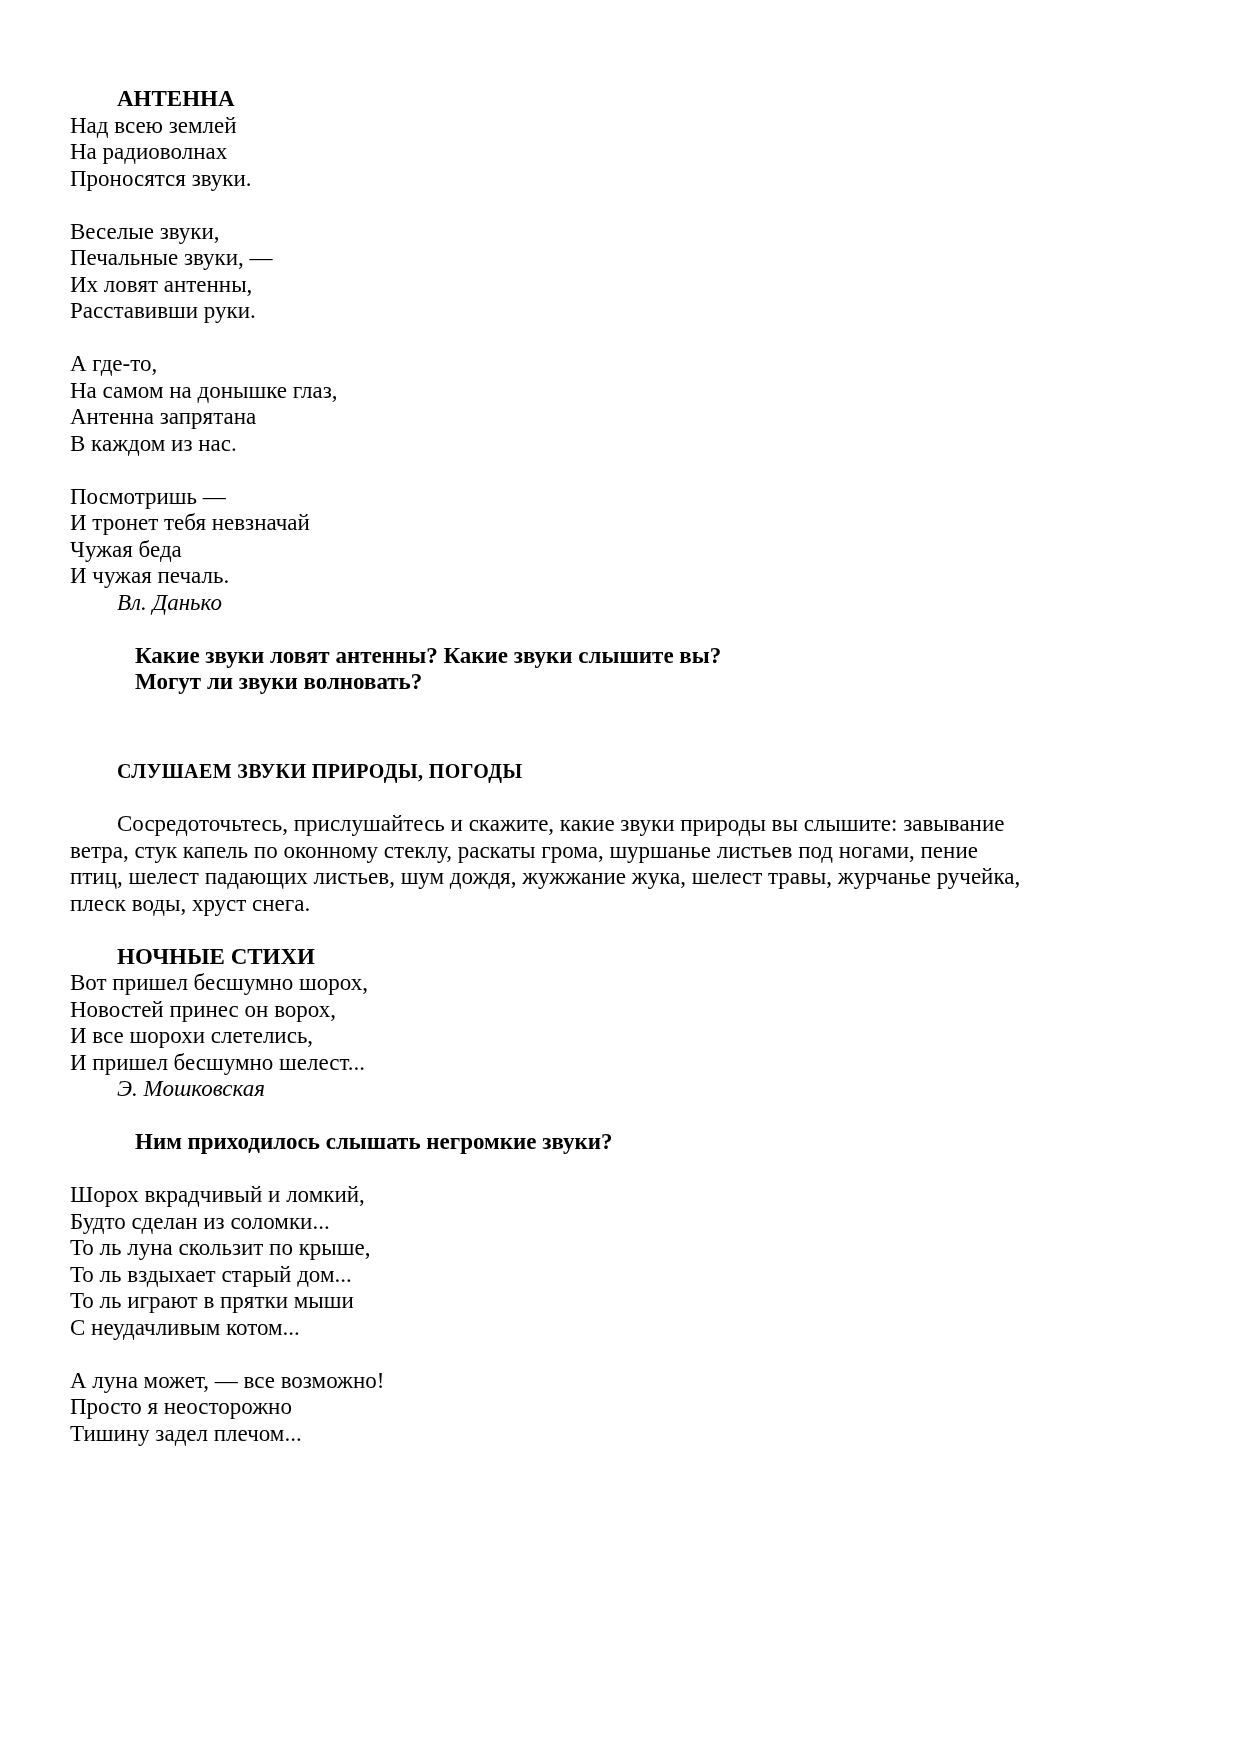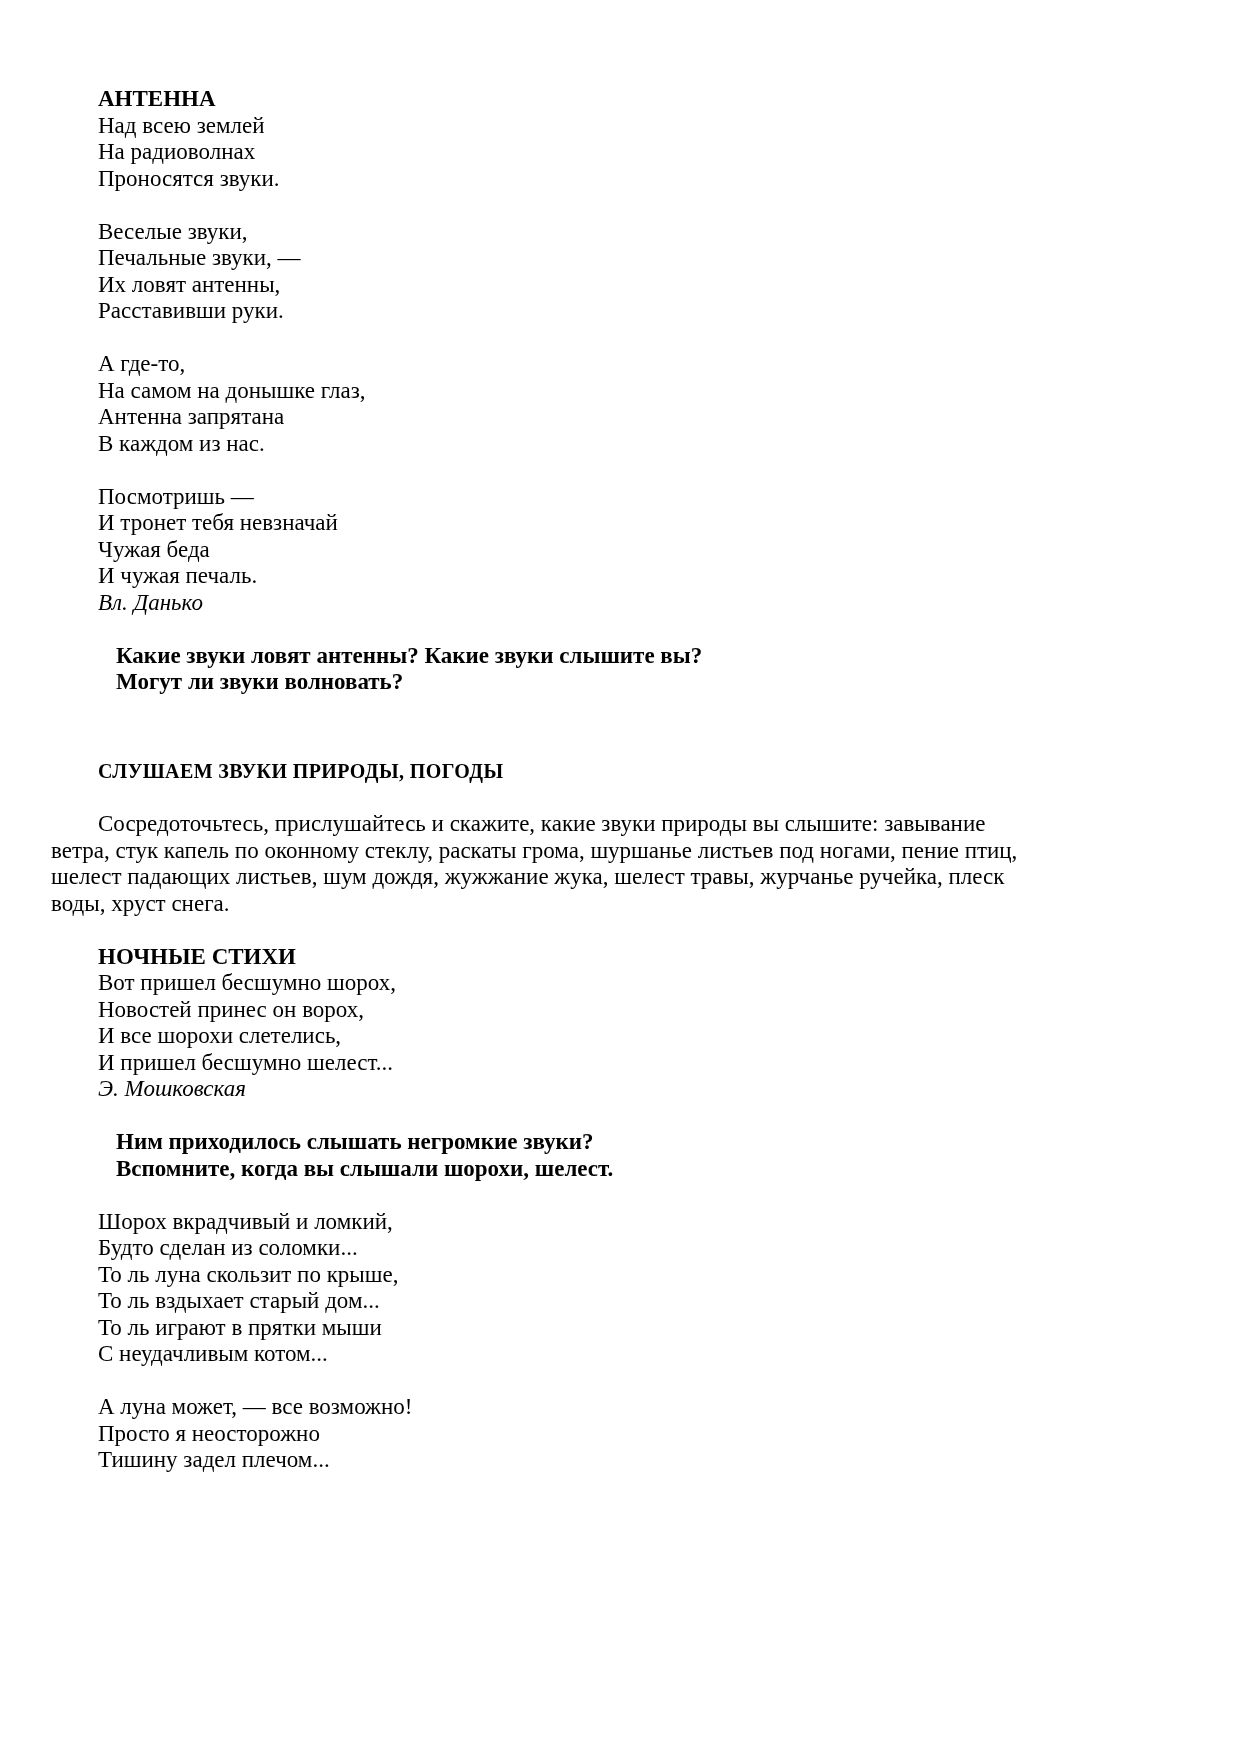--- a/index.html
+++ b/index.html
@@ -11,33 +11,32 @@
     position: relative;
     width: 1241px;
     height: 1754px;
     margin: 0 auto;
     box-sizing: border-box;
     background: #ffffff;
     color: #000000;
     font-family: "Liberation Serif", "DejaVu Serif", serif;
     font-size: 23px;
     line-height: 26.5px;
-    padding: 86px 213px 40px 51px;
+    padding: 86px 213px 40px 70px;
     overflow: hidden;
   }
   .block { white-space: normal; }
   .line { white-space: pre-wrap; }
 
   
   .block-heading {
     margin-left: 47px;
     font-weight: bold;
   }
   .block-stanza {
-    margin-left: 47px;
   }
   .block-author {
     margin-left: 47px;
     font-style: italic;
   }
   .block-questions {
     margin-left: 65px;
     font-weight: bold;
   }
   .block-section-heading {
@@ -102,21 +101,20 @@
       <div class="block block-stanza">
         <div class="line">Вот пришел бесшумно шорох,</div>
         <div class="line">Новостей принес он ворох,</div>
         <div class="line">И все шорохи слетелись,</div>
         <div class="line">И пришел бесшумно шелест...</div>
       </div>
       <div class="block block-author">Э. Мошковская</div>
       <div class="block block-spacer"></div>
       <div class="block block-questions">
         <div class="line">Ним приходилось слышать негромкие звуки?</div>
-        <div class="line">Вспомните, когда вы слышали шорохи, шелест.</div>
       </div>
       <div class="block block-spacer"></div>
       <div class="block block-stanza">
         <div class="line">Шорох вкрадчивый и ломкий,</div>
         <div class="line">Будто сделан из соломки...</div>
         <div class="line">То ль луна скользит по крыше,</div>
         <div class="line">То ль вздыхает старый дом...</div>
         <div class="line">То ль играют в прятки мыши</div>
         <div class="line">С неудачливым котом...</div>
       </div>

